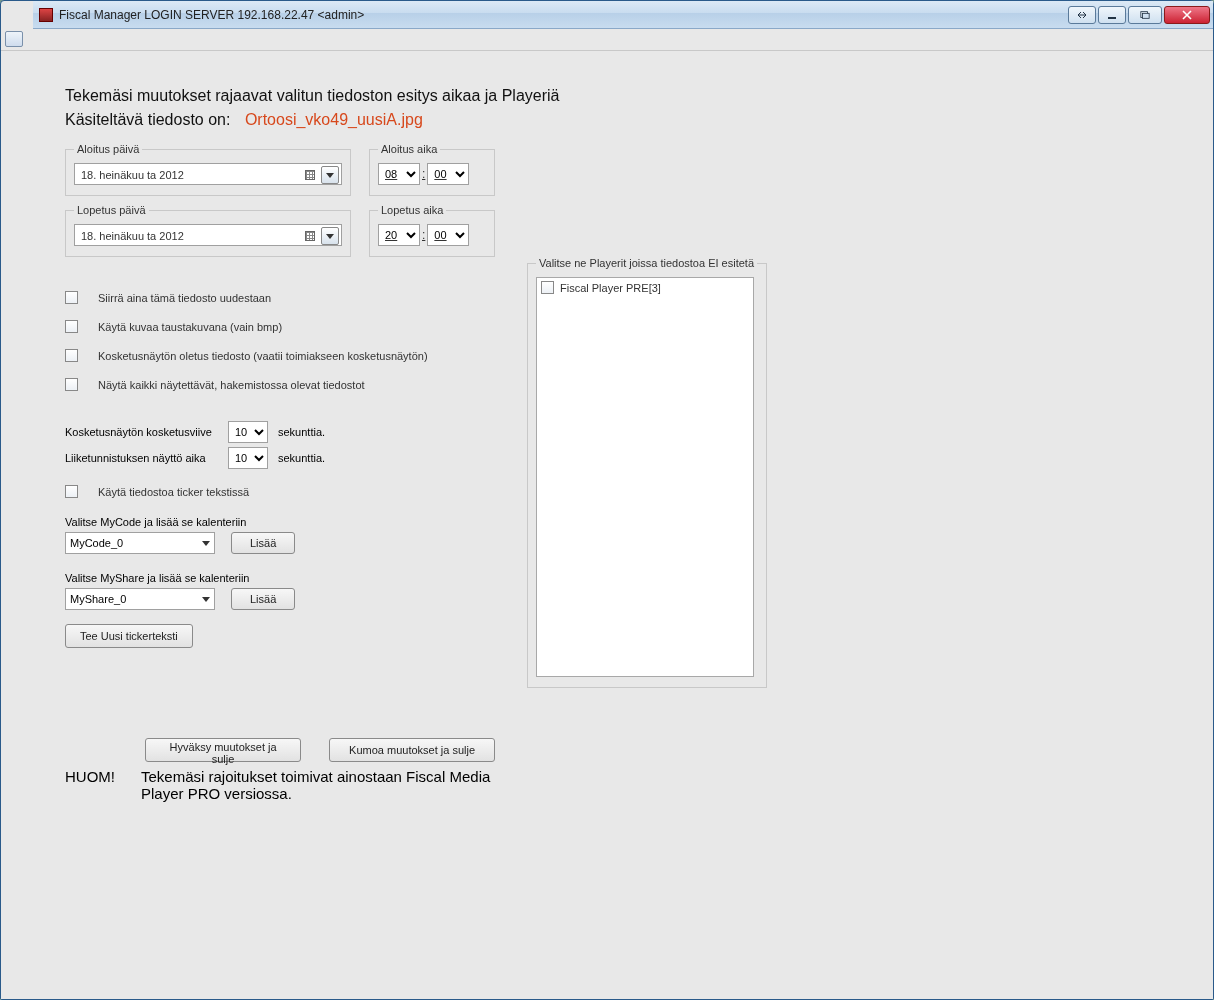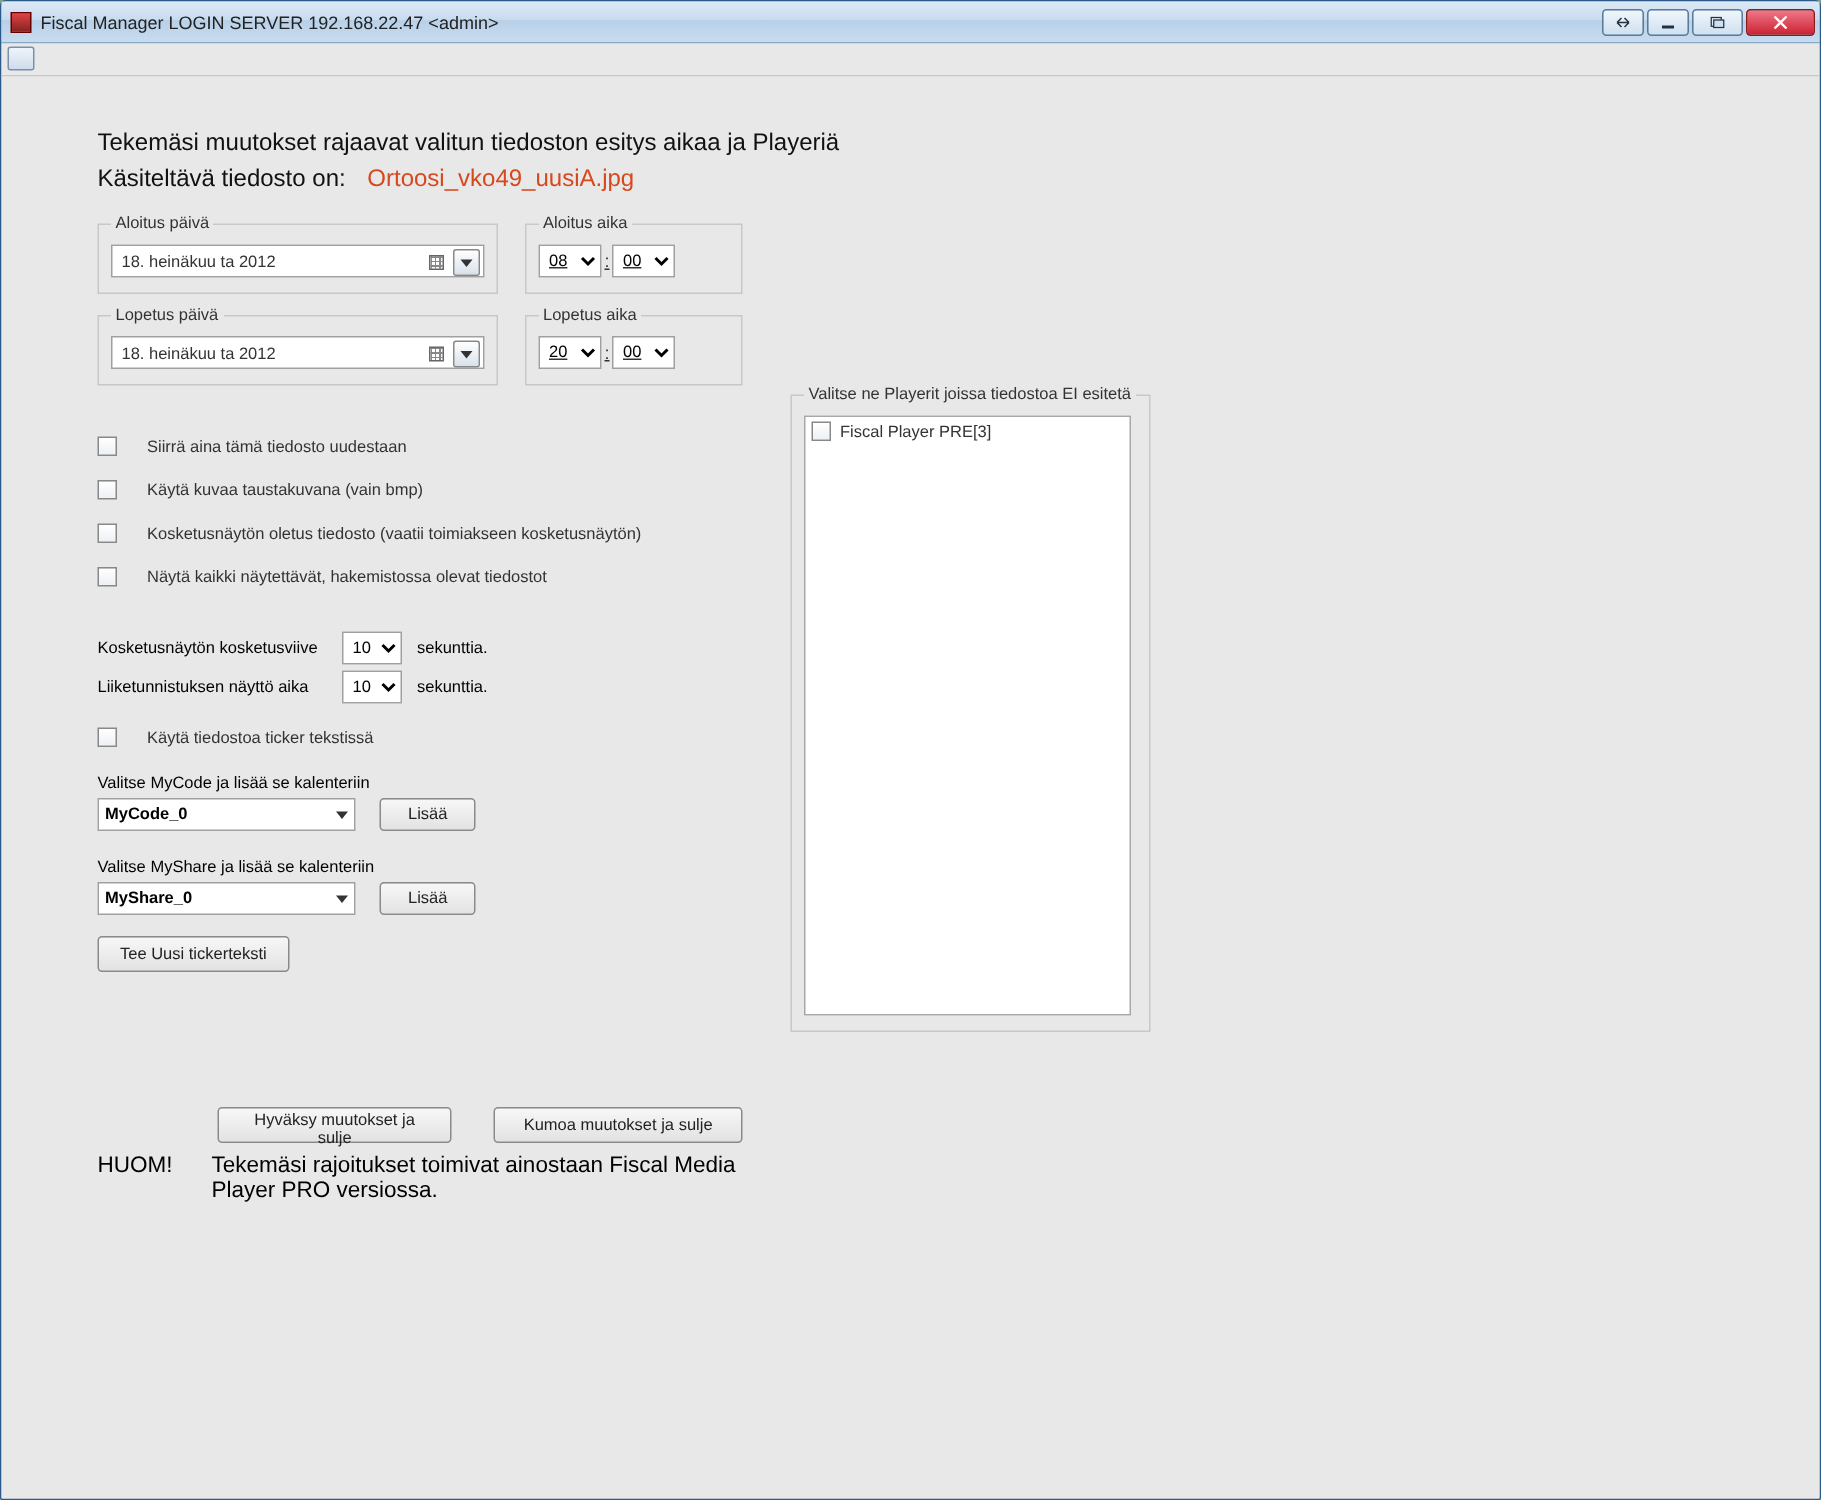--- a/index.html
+++ b/index.html
@@ -19,20 +19,21 @@
     display: flex; flex-direction: column;
     border-radius: 4px 4px 2px 2px;
   }
   
   .titlebar {
     height: 28px;
     background: linear-gradient(to bottom, #dce9f5 0%, #c8dcef 45%, #b8d0e8 46%, #c8dcef 100%);
     border-bottom: 1px solid #8aa8c8;
     display: flex; align-items: center;
     padding-left: 6px;
+    margin-left: 32px;
   }
   .titlebar .app-icon {
     width: 14px; height: 14px;
     background: linear-gradient(#d44, #822);
     border: 1px solid #600;
     margin-right: 6px;
     display:inline-block;
   }
   .titlebar .title { color: #222; font-size: 12px; }
   .titlebar .spacer { flex: 1; }
@@ -99,21 +100,21 @@
     display:flex; align-items:center; justify-content:center;
     border-radius:2px;
     margin-left:2px;
   }
   .datectrl .cal {
     width:14px;height:14px;
     margin-right:2px;
     display:flex;align-items:center;justify-content:center;
   }
   .timegroup {
-    width: 145px;
+    width: 126px;
   }
   .timerow { display:flex; align-items:center; gap:2px; margin-top:2px;text-decoration:underline; }
   select.combo {
     border:1px solid #a0a0a0; background:#fff; height:22px;
     font-size:11px; padding:0 2px;
   }
   .colon { font-size:12px; }
   .checkrow { display:flex; align-items:center; gap:20px; margin:16px 0; font-size:11px; color:#333;}
   .check {
     width:13px;height:13px; border:1px solid #888;
@@ -122,22 +123,22 @@
   }
   .spacer-v { height:10px; }
   .numrow { display:flex; align-items:center; gap:8px; font-size:11px; margin:4px 0; }
   .numrow .lbl { width:155px; }
   .numrow .unit { margin-left:2px;}
   .numcombo { width:40px; }
   .mycode-lbl { font-size:11px; margin-top:18px; margin-bottom:4px;}
   .mycode-row { display:flex; align-items:center; gap:16px; }
   .widecombo {
     display:flex; align-items:center;
-    border:1px solid #a0a0a0; background:#fff; height:22px; width:172px;
-    font-size:11px; padding:0 4px;font-weight:bold;
+    border:1px solid #a0a0a0; background:#fff; height:22px; width:150px;
+    font-size:11px; padding:0 4px;
   }
   .widecombo .txt { flex:1; }
   .btn {
     border:1px solid #8a8a8a; border-radius:3px;
     background:linear-gradient(#f7f7f7,#e2e2e2);
     font-size:11px; height:22px; padding:0 18px;
     color:#222;
   }
   .btn.big { padding: 2px 14px; height:24px;}
   .rightgroup { width:240px; }

